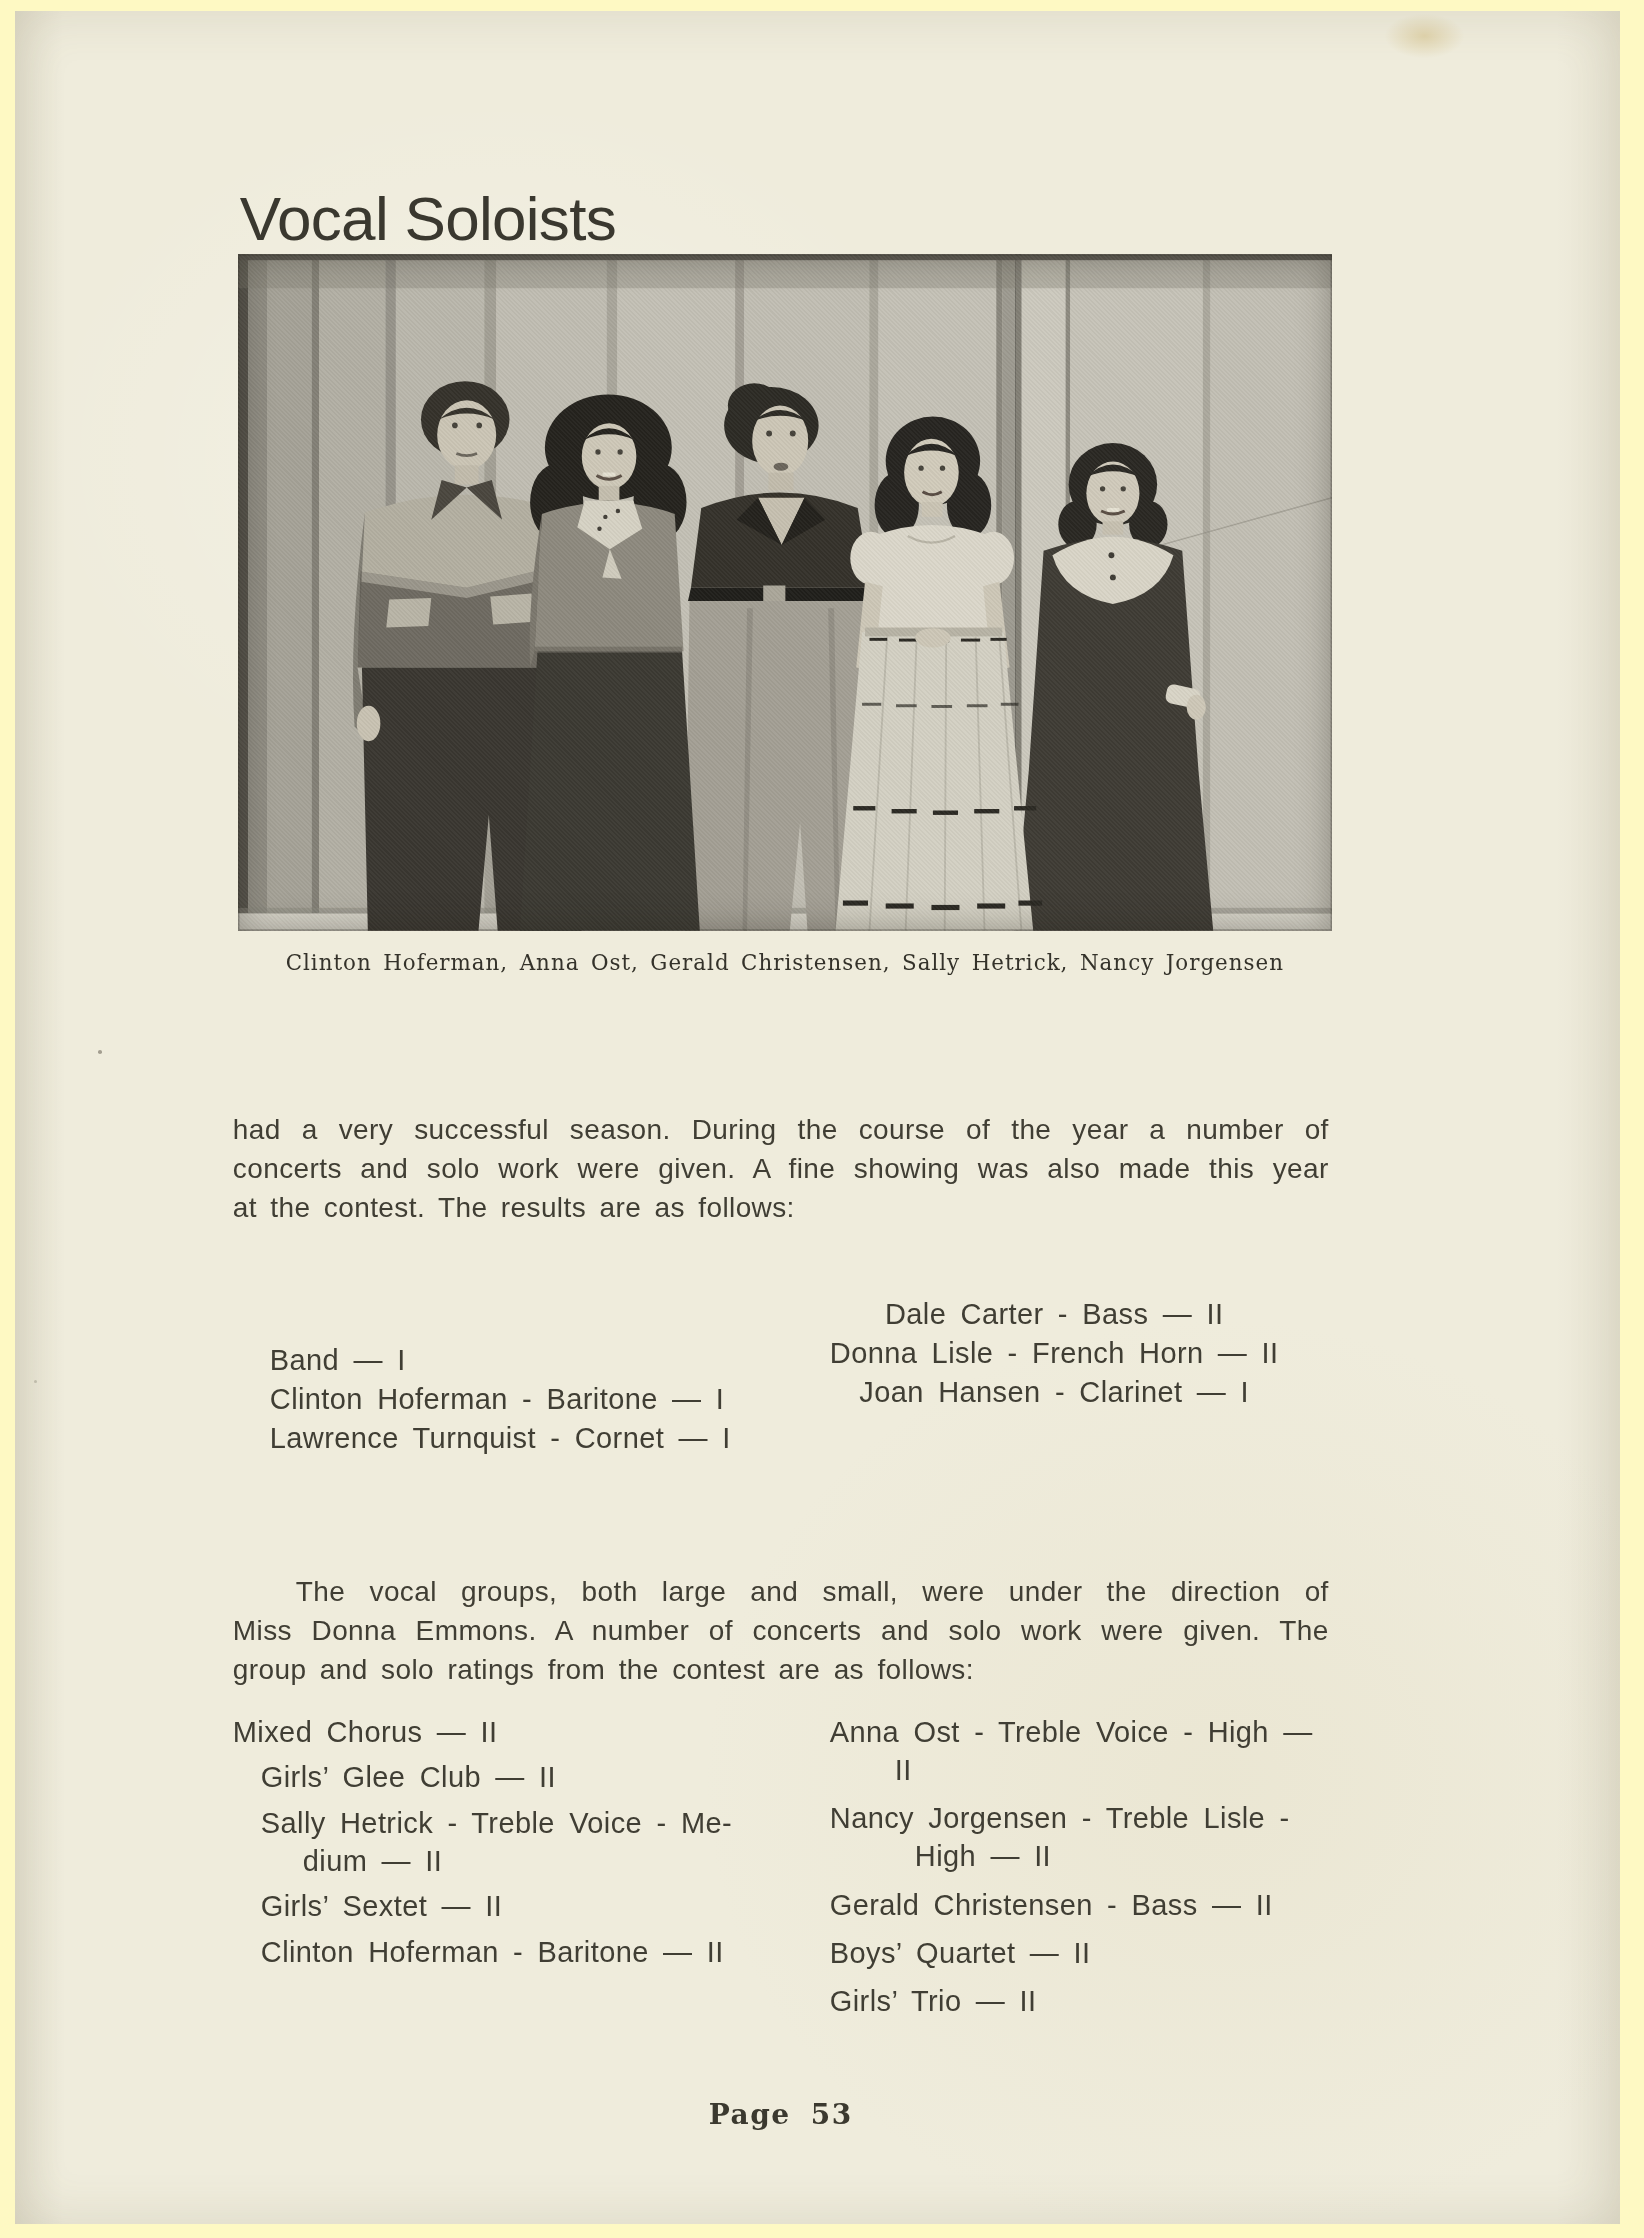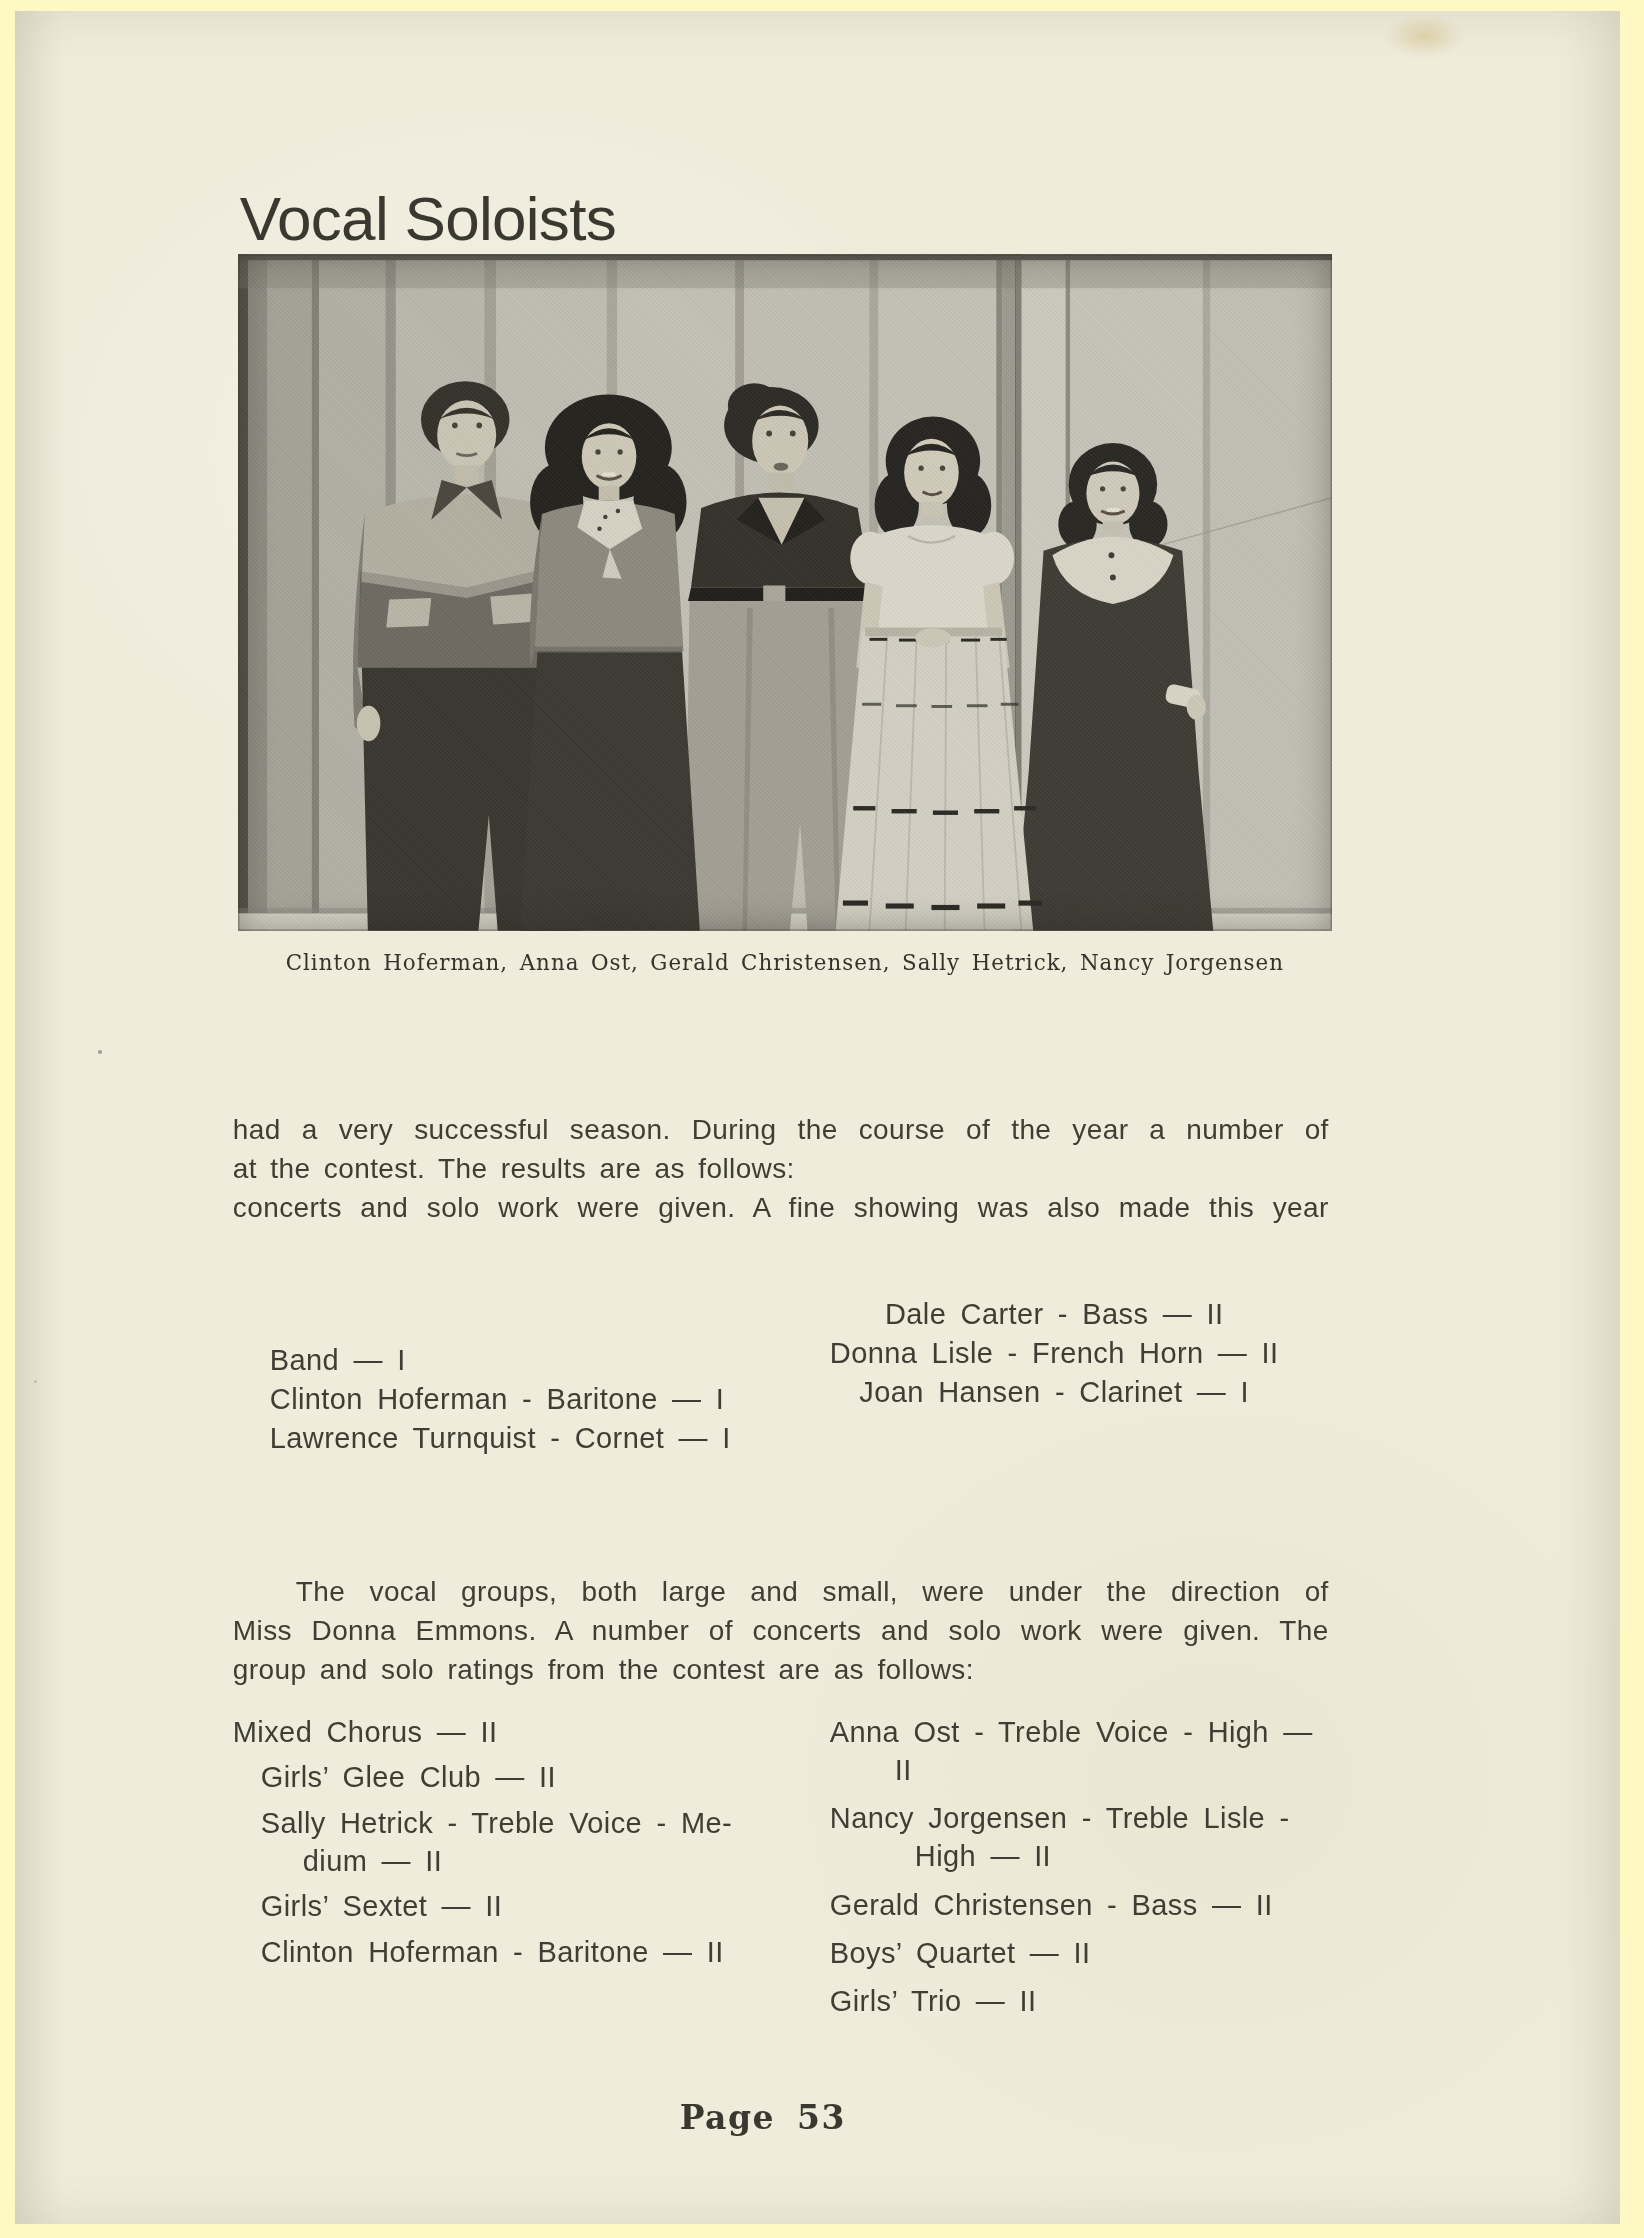--- a/index.html
+++ b/index.html
@@ -42,22 +42,22 @@
   .rescol{position:absolute;color:#403e34;font-size:29px;letter-spacing:0.4px;word-spacing:5.9px;
           white-space:nowrap;}
   .list1-left{left:255px;top:1284px;line-height:39px;margin-top:46px;}
   .list1-right{left:815px;top:1284px;line-height:39px;text-align:center;}
   .list2-left{left:218px;top:1702px;line-height:38px;}
   .list2-right{left:815px;top:1702px;line-height:38px;}
   .rescol .ln{display:block;}
   .mt10{margin-top:7.4px;margin-left:28px;} .mt14{margin-top:10.3px;}
   .ind95{padding-left:70px;} .ind88{padding-left:65px;} .ind115{padding-left:85px;}
 
-  .pagenum{position:absolute;left:200px;top:2087px;width:1096px;text-align:center;
-           font-family:"DejaVu Serif",serif;font-weight:bold;font-size:33px;
+  .pagenum{position:absolute;left:218px;top:2087px;width:1096px;text-align:center;
+           font-family:"DejaVu Serif",serif;font-weight:bold;font-size:28px;
            letter-spacing:1.5px;word-spacing:8.9px;color:#3b392f;}
 </style>
 </head>
 <body>
 
 <div class="scan">
   <div class="paper">
     <div class="stain"></div>
     <div class="speck s1"></div>
     <div class="speck s2"></div>
@@ -230,22 +230,22 @@
 
         <rect x="1" y="1" width="1481" height="915" fill="none" stroke="#3c3a30" stroke-width="2" opacity="0.35"></rect>
       </svg>
       <div class="tone"></div>
     </div>
 
     <div class="caption">Clinton Hoferman, Anna Ost, Gerald Christensen, Sally Hetrick, Nancy Jorgensen</div>
 
     <div class="para p1">
       <div class="ln">had a very successful season. During the course of the year a number of</div>
+      <div class="ln">concerts and solo work were given. A fine showing was also made this year</div>
       <div class="ln last">at the contest. The results are as follows:</div>
-      <div class="ln">concerts and solo work were given. A fine showing was also made this year</div>
     </div>
 
     <div class="rescol list1-left">
       <span class="ln">Band — I</span>
       <span class="ln">Clinton Hoferman - Baritone — I</span>
       <span class="ln">Lawrence Turnquist - Cornet — I</span>
     </div>
     <div class="rescol list1-right">
       <span class="ln">Dale Carter - Bass — II</span>
       <span class="ln">Donna Lisle - French Horn — II</span>

